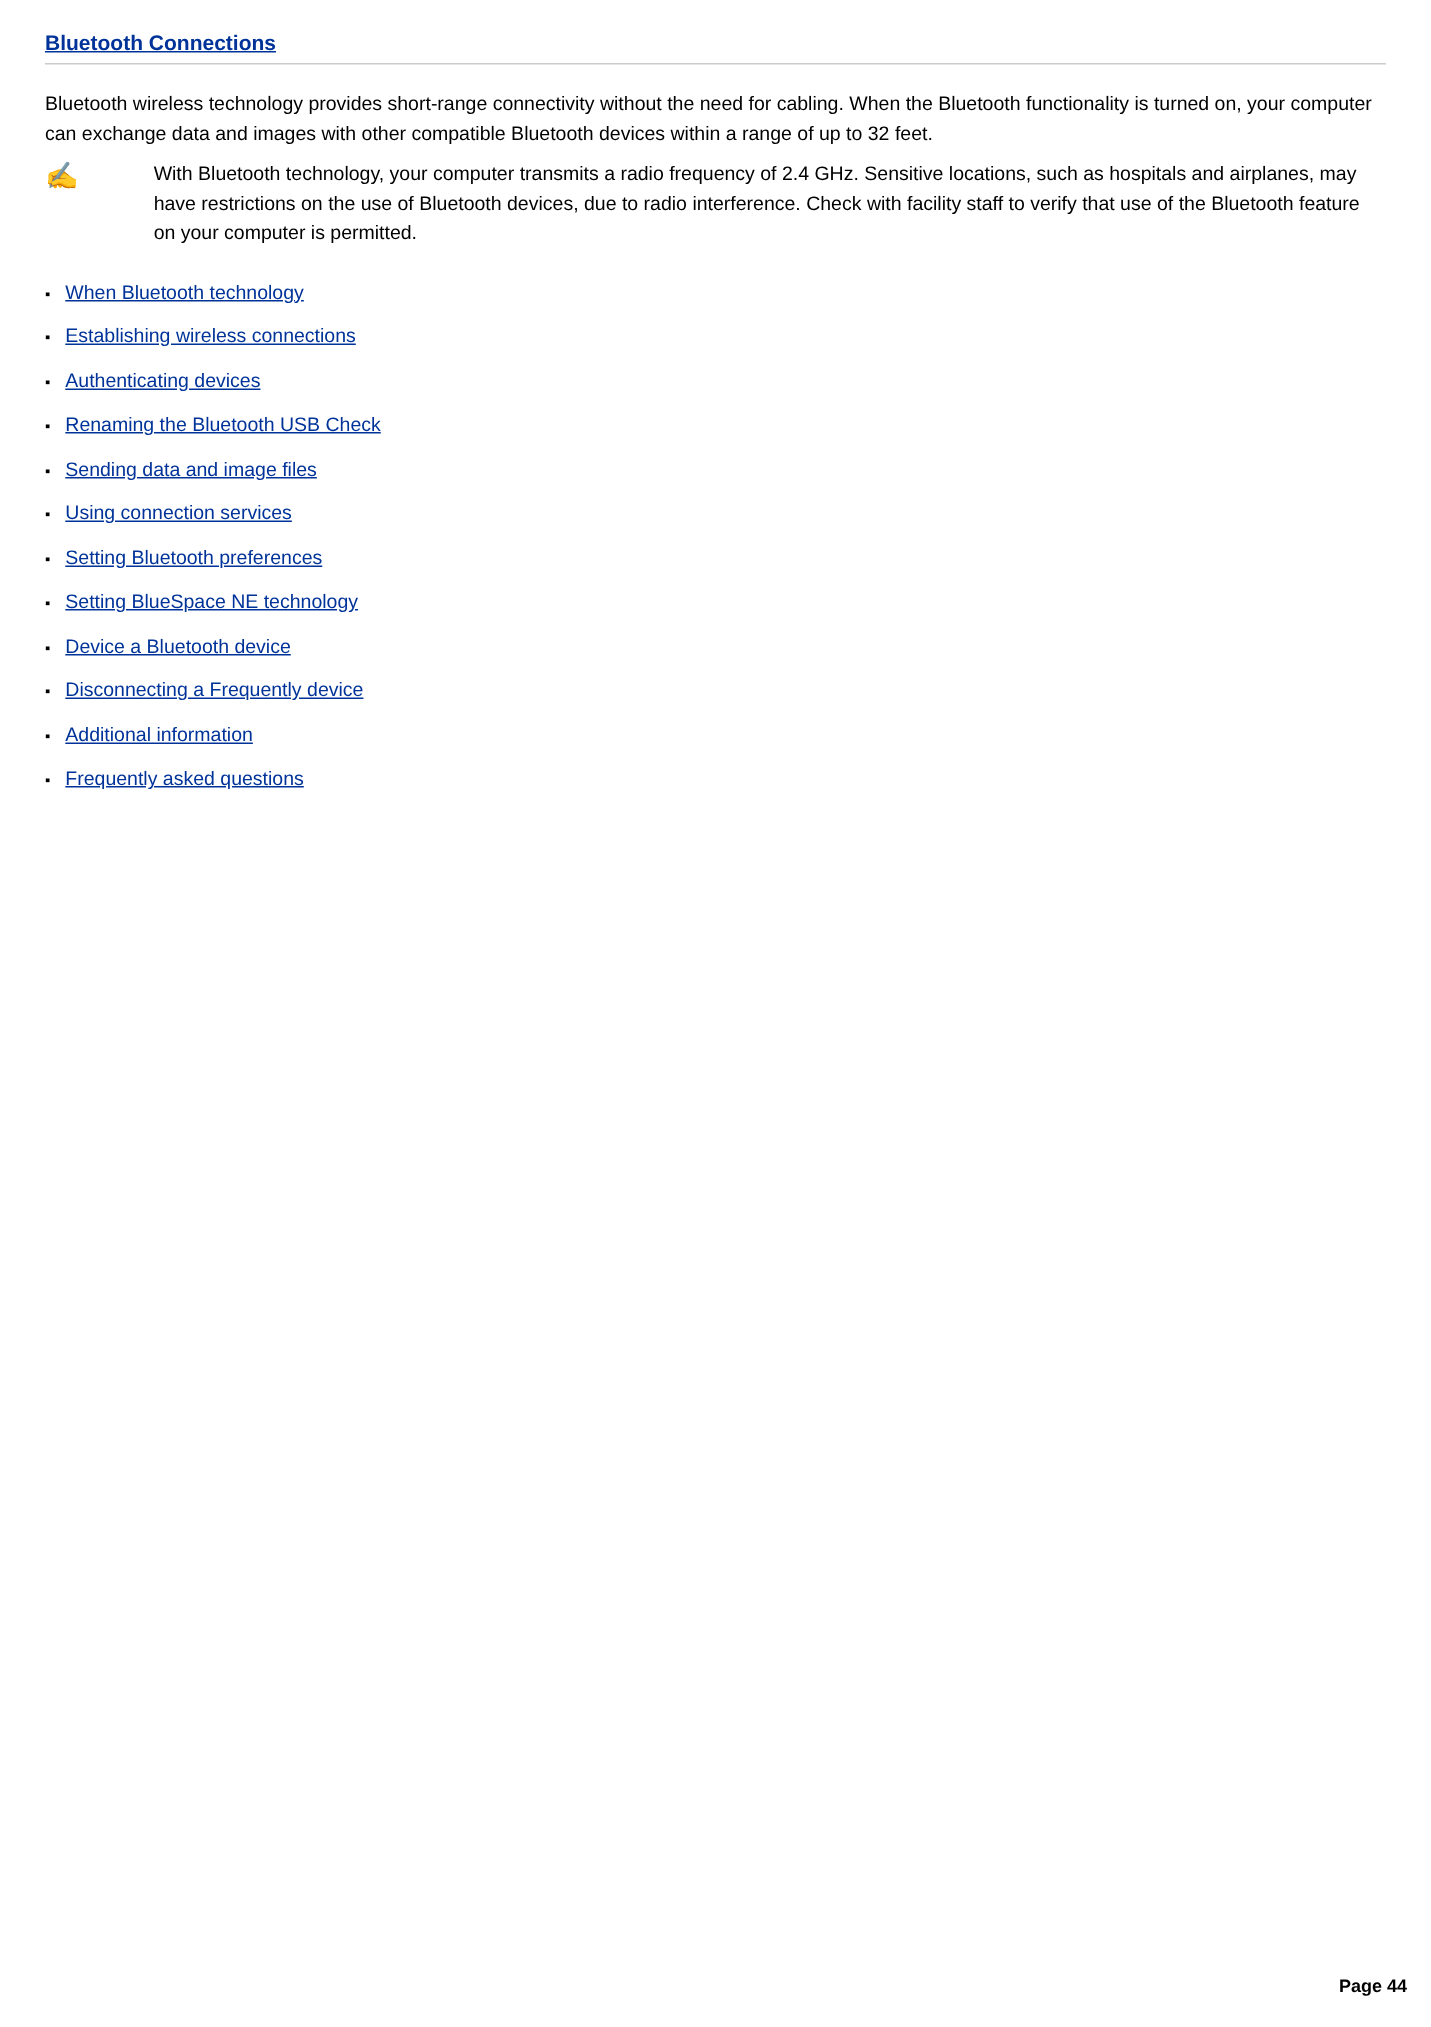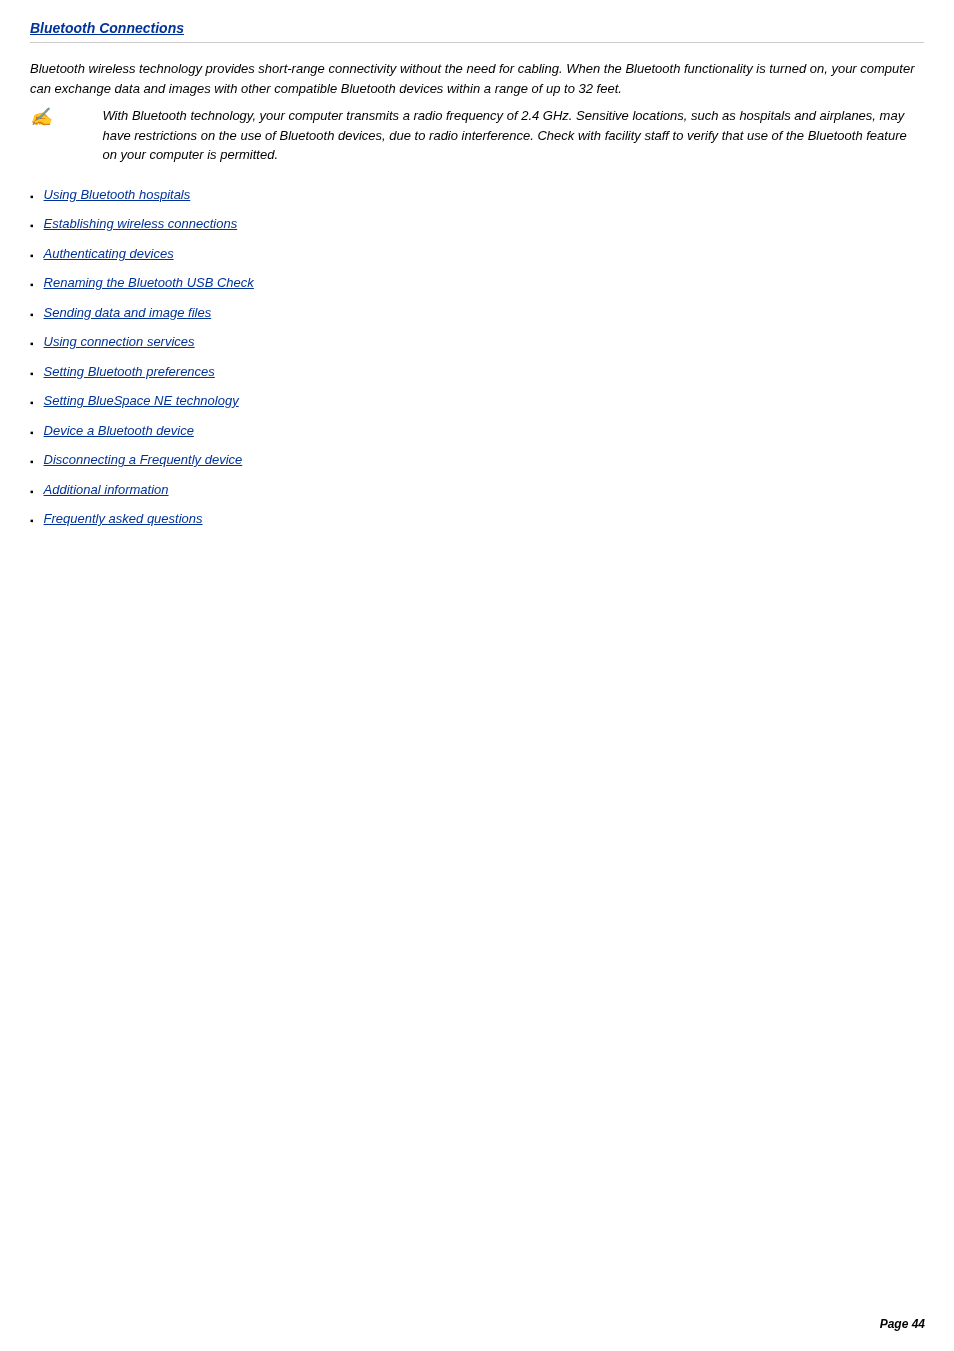--- a/index.html
+++ b/index.html
@@ -1,19 +1,18 @@
 <!DOCTYPE html>
 <html><head>
   <meta charset="utf-8">
   <style>
     * {
       margin: 0;
       padding: 0;
       box-sizing: border-box;
-      font-style: italic;
     }
 
     body {
       background: #ffffff;
       font-family: Arial, Helvetica, sans-serif;
       font-size: 13px;
       color: #000000;
       width: 954px;
       min-height: 1351px;
       position: relative;
@@ -86,21 +85,21 @@
     .link-list a {
       color: #003399;
       text-decoration: underline;
       font-size: 13px;
       cursor: pointer;
     }
 
     .page-number {
       position: absolute;
       bottom: 20px;
-      right: 29px;
+      right: 16px;
       font-size: 12px;
       color: #000000;
       font-weight: bold;
       margin-top: 20px;
     }
   </style>
 </head>
 <body>
 
 <div class="page-container">
@@ -110,21 +109,21 @@
   <p class="intro-text">Bluetooth   wireless technology provides short-range connectivity without the need for cabling. When the Bluetooth functionality is turned on, your computer can exchange data and images with other compatible Bluetooth devices within a range of up to 32 feet.</p>
 
   <div class="note-box">
     <span class="note-icon">✍</span>
     <span class="note-text">With Bluetooth technology, your computer transmits a radio frequency of 2.4 GHz. Sensitive locations, such as hospitals and airplanes, may have restrictions on the use of Bluetooth devices, due to radio interference. Check with facility staff to verify that use of the Bluetooth feature on your computer is permitted.</span>
   </div>
 
   <ul class="link-list">
   <li>
         <span class="bullet">▪</span>
-        <a href="#">Using Bluetooth hospitals</a>
+        <a href="#">When Bluetooth technology</a>
       </li>
       <li>
         <span class="bullet">▪</span>
         <a href="#">Establishing wireless connections</a>
       </li>
       <li>
         <span class="bullet">▪</span>
         <a href="#">Authenticating devices</a>
       </li>
       <li>

